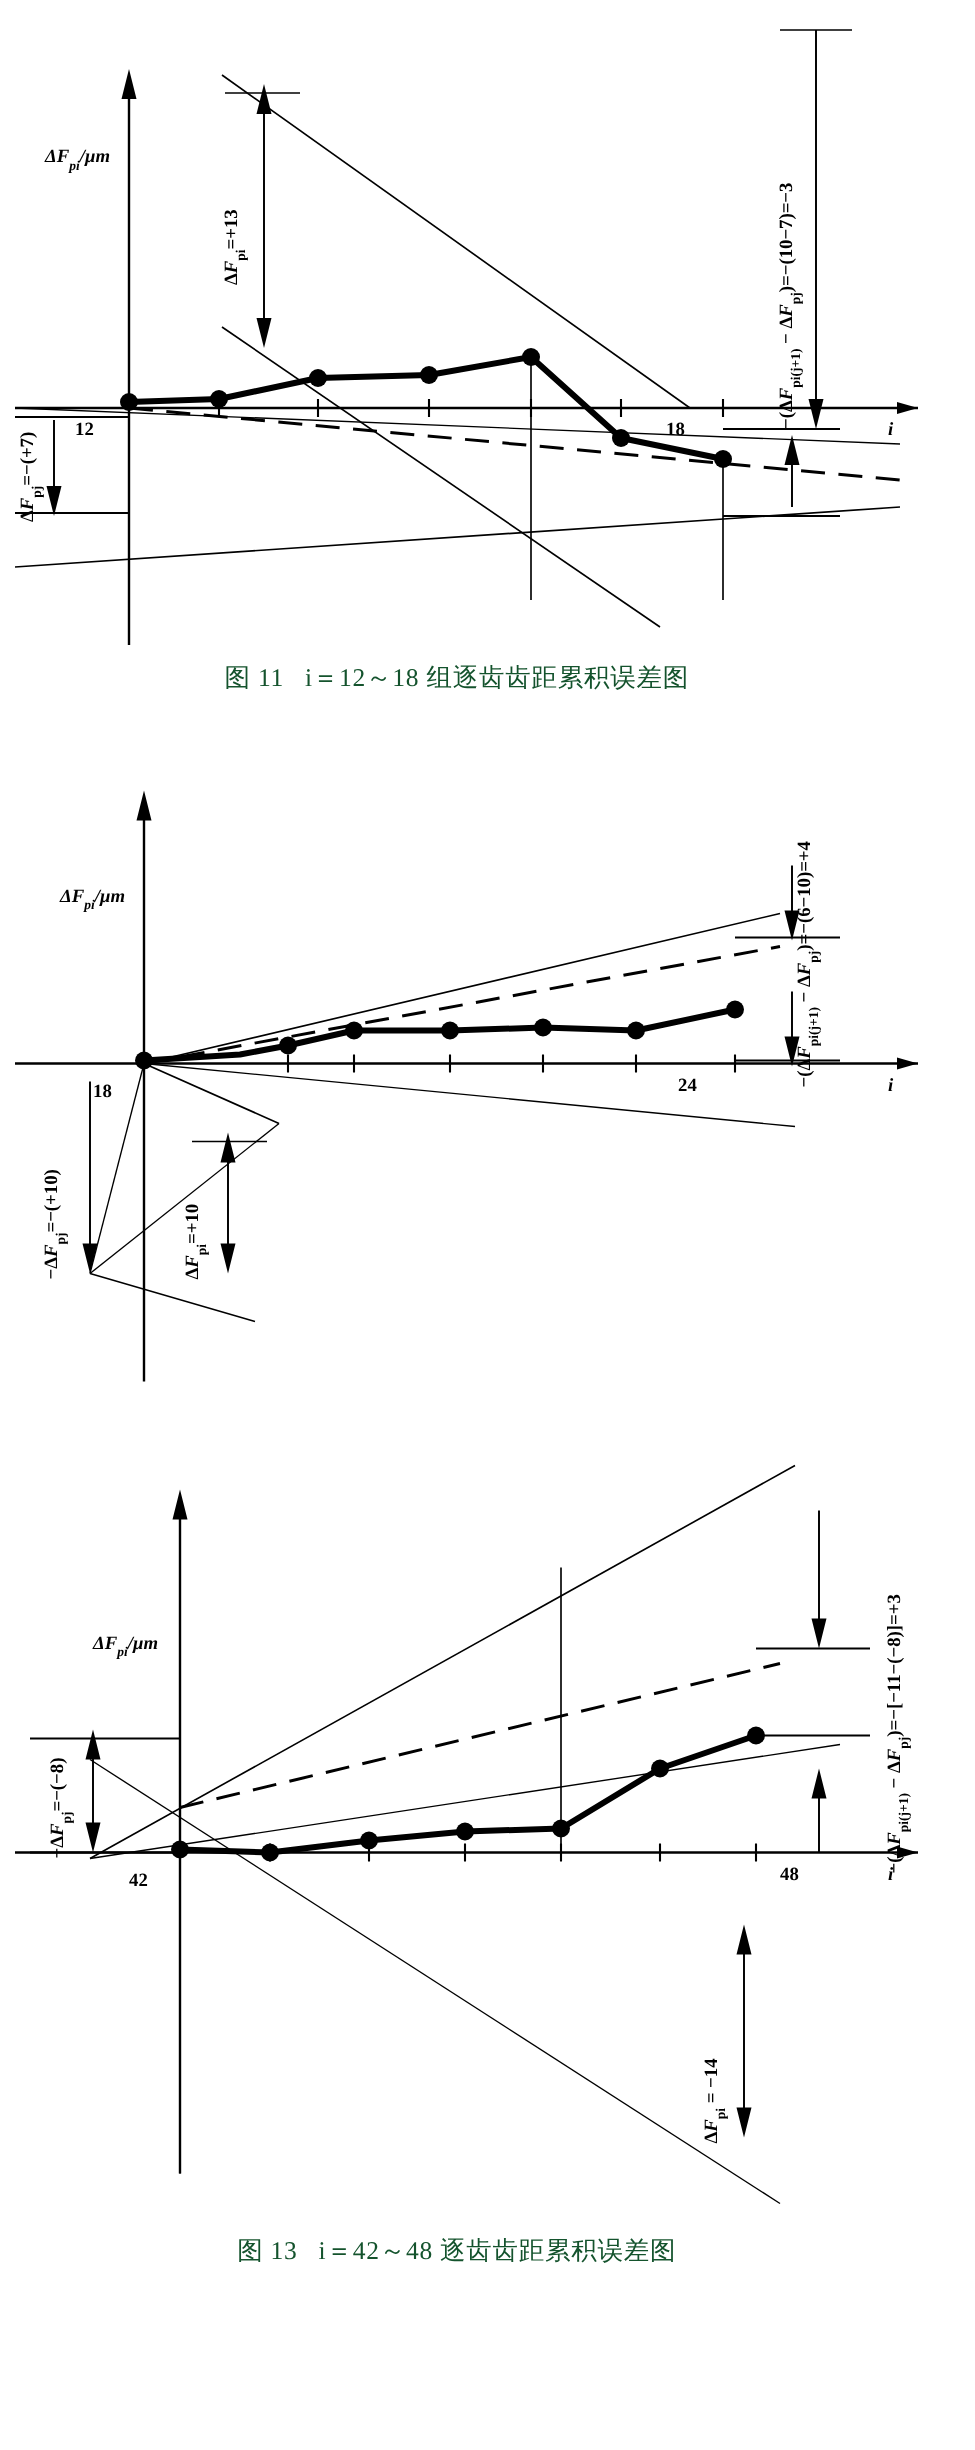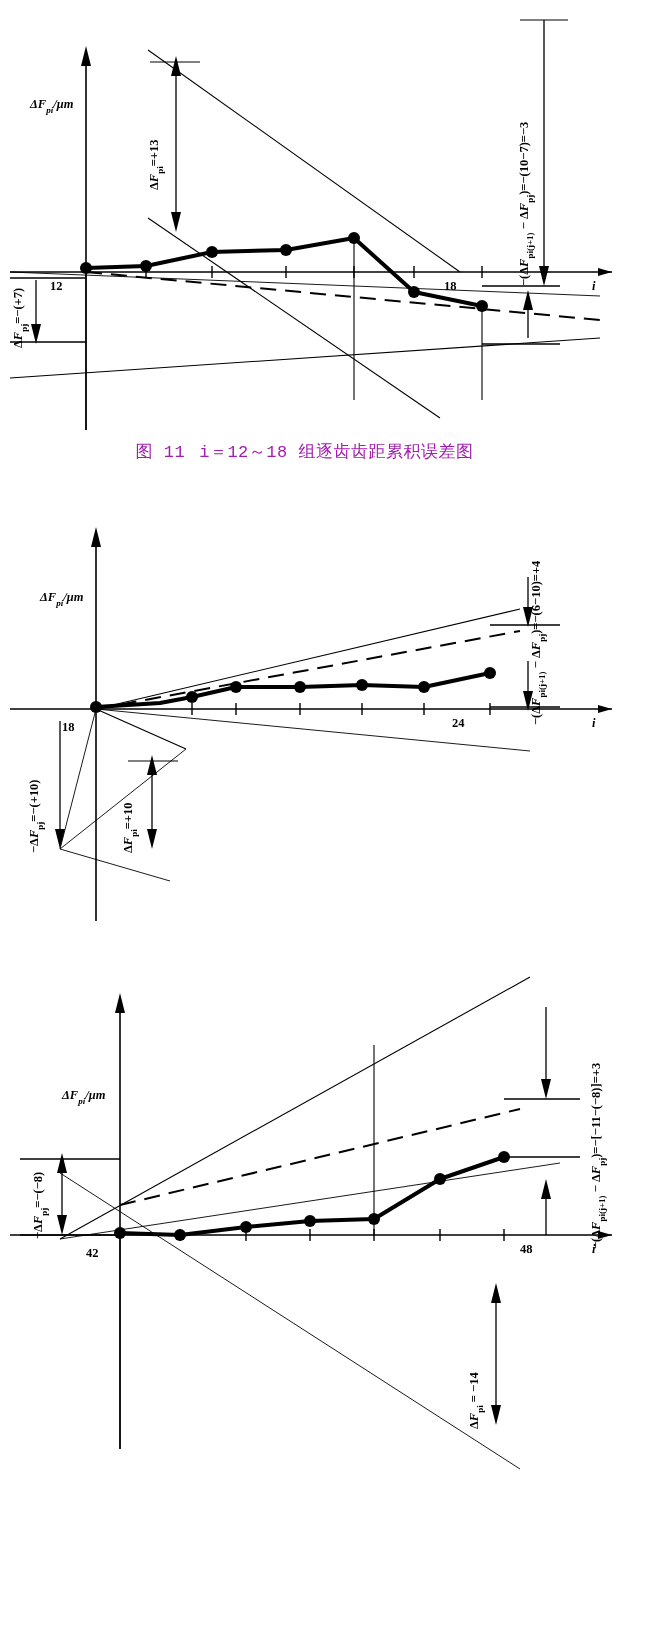--- a/index.html
+++ b/index.html
@@ -1,24 +1,24 @@
 <!DOCTYPE html>
 <html><head>
 <meta charset="utf-8">
 <style>
   html,body{margin:0;padding:0;background:#ffffff;}
   body{width:650px;height:1633px;position:relative;font-family:"Liberation Serif",serif;color:#000;}
   .fig{position:relative;width:589px;}
   .fig svg{display:block;}
   .caption{
     text-align:center;
-    font-family:Liberation Mono, monospace;
+    font-family:Liberation Serif, serif;
     font-size:17px;
     letter-spacing:.5px;
-    color:#a21caf;
+    color:#14532d;
     padding-left:20px;
   }
   .caption .num{margin-right:14px;}
   .lbl{
     font-family:"Liberation Serif",serif;
     font-size:12.5px;
     font-weight:bold;
     white-space:nowrap;
   }
   .axname{font-style:italic;font-weight:bold;}
@@ -262,13 +262,16 @@
 
   <text class="lbl axname" x="62" y="150">Δ<tspan font-style="italic">F</tspan><tspan baseline-shift="sub" font-size="9">pi</tspan>/μm</text>
   <text class="lbl" x="592" y="304" font-style="italic">i</text>
   <text class="lbl" x="86" y="308">42</text>
   <text class="lbl" x="520" y="304">48</text>
 
   <text class="lbl" x="42" y="290" transform="rotate(-90 42 290)">−Δ<tspan font-style="italic">F</tspan><tspan baseline-shift="sub" font-size="9">pj</tspan>=−(−8)</text>
   <text class="lbl" x="478" y="480" transform="rotate(-90 478 480)">Δ<tspan font-style="italic">F</tspan><tspan baseline-shift="sub" font-size="9">pi</tspan> = −14</text>
   <text class="lbl" x="600" y="300" transform="rotate(-90 600 300)">−(Δ<tspan font-style="italic">F</tspan><tspan baseline-shift="sub" font-size="9">pi(j+1)</tspan> − Δ<tspan font-style="italic">F</tspan><tspan baseline-shift="sub" font-size="9">pj</tspan>)=−[−11−(−8)]=+3</text>
 </svg>
+<div class="caption">
+  <span class="num">图 13</span><span>i＝42～48 逐齿齿距累积误差图</span>
+</div>
 </div>
 
 </body></html>

